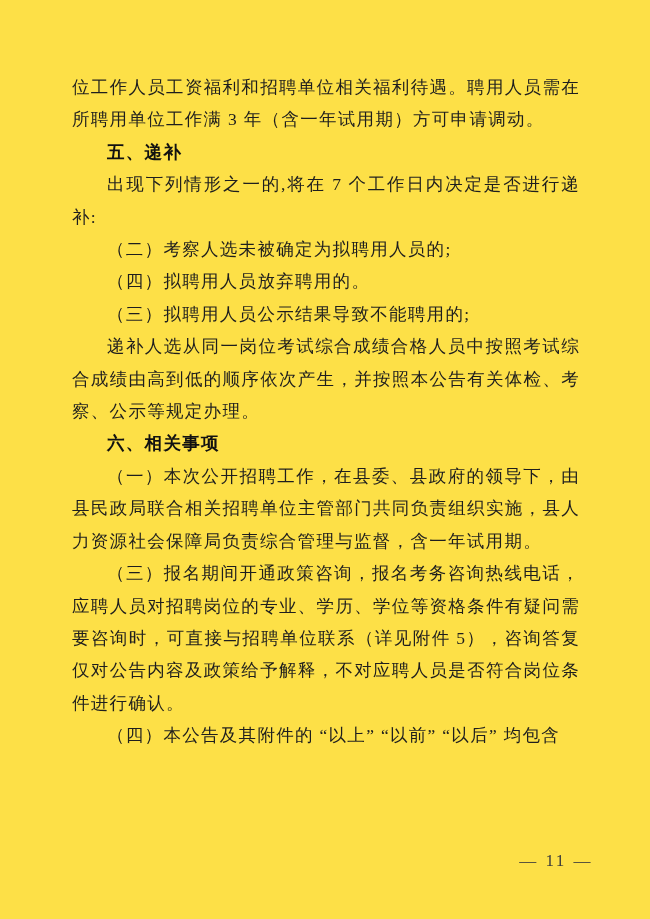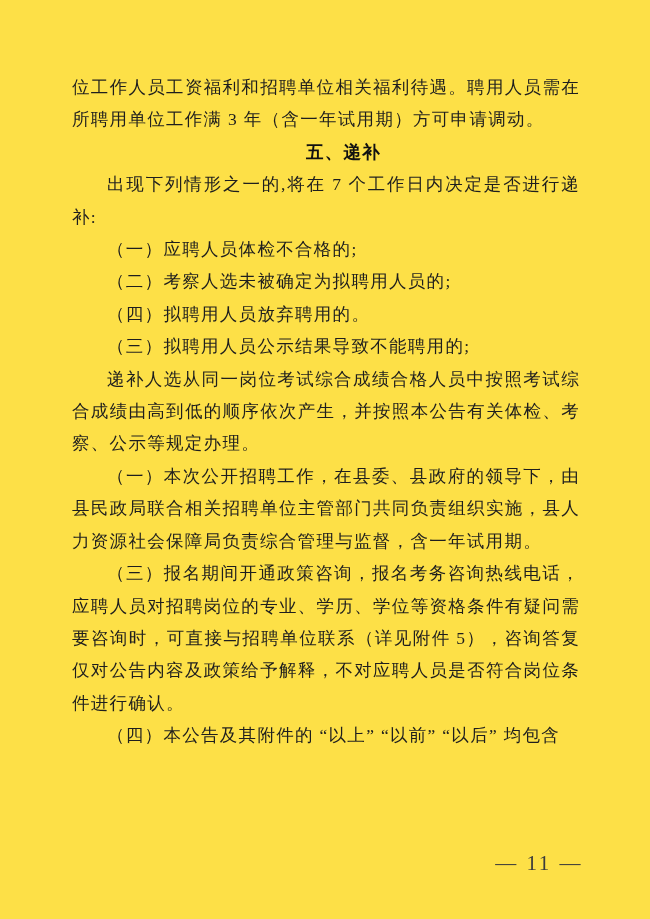--- a/index.html
+++ b/index.html
@@ -27,44 +27,44 @@
     font-family: "Liberation Serif", serif;
   }
   .content p.indent {
     text-indent: 2em;
   }
   .content p.heading {
     font-family: "Liberation Sans", sans-serif;
     font-weight: bold;
     text-indent: 2em;
     color: #111111;
-    text-align: center;
+    text-align: left;
   }
   .page-number {
     position: absolute;
     top: 851px;
-    right: 67px;
-    font-size: 21px;
+    right: 57px;
+    font-size: 17px;
     letter-spacing: 2.5px;
     color: #3c3c3c;
     font-family: "Liberation Serif", serif;
     white-space: nowrap;
   }
 </style>
 </head>
 <body>
 
 <div class="page">
   <div class="content">
     <p>位工作人员工资福利和招聘单位相关福利待遇。聘用人员需在所聘用单位工作满 3 年（含一年试用期）方可申请调动。</p>
     <p class="heading">五、递补</p>
     <p class="indent">出现下列情形之一的,将在 7 个工作日内决定是否进行递补:</p>
-    <p class="indent">（一）应聘人员体检不合格的;</p>
     <p class="indent">（二）考察人选未被确定为拟聘用人员的;</p>
     <p class="indent">（四）拟聘用人员放弃聘用的。</p>
     <p class="indent">（三）拟聘用人员公示结果导致不能聘用的;</p>
     <p class="indent">递补人选从同一岗位考试综合成绩合格人员中按照考试综合成绩由高到低的顺序依次产生，并按照本公告有关体检、考察、公示等规定办理。</p>
+    <p class="heading">六、相关事项</p>
     <p class="indent">（一）本次公开招聘工作，在县委、县政府的领导下，由县民政局联合相关招聘单位主管部门共同负责组织实施，县人力资源社会保障局负责综合管理与监督，含一年试用期。</p>
     <p class="indent">（三）报名期间开通政策咨询，报名考务咨询热线电话，应聘人员对招聘岗位的专业、学历、学位等资格条件有疑问需要咨询时，可直接与招聘单位联系（详见附件 5），咨询答复仅对公告内容及政策给予解释，不对应聘人员是否符合岗位条件进行确认。</p>
     <p class="indent">（四）本公告及其附件的 “以上” “以前” “以后” 均包含</p>
   </div>
   <div class="page-number">— 11 —</div>
 </div>
 
 </body></html>

